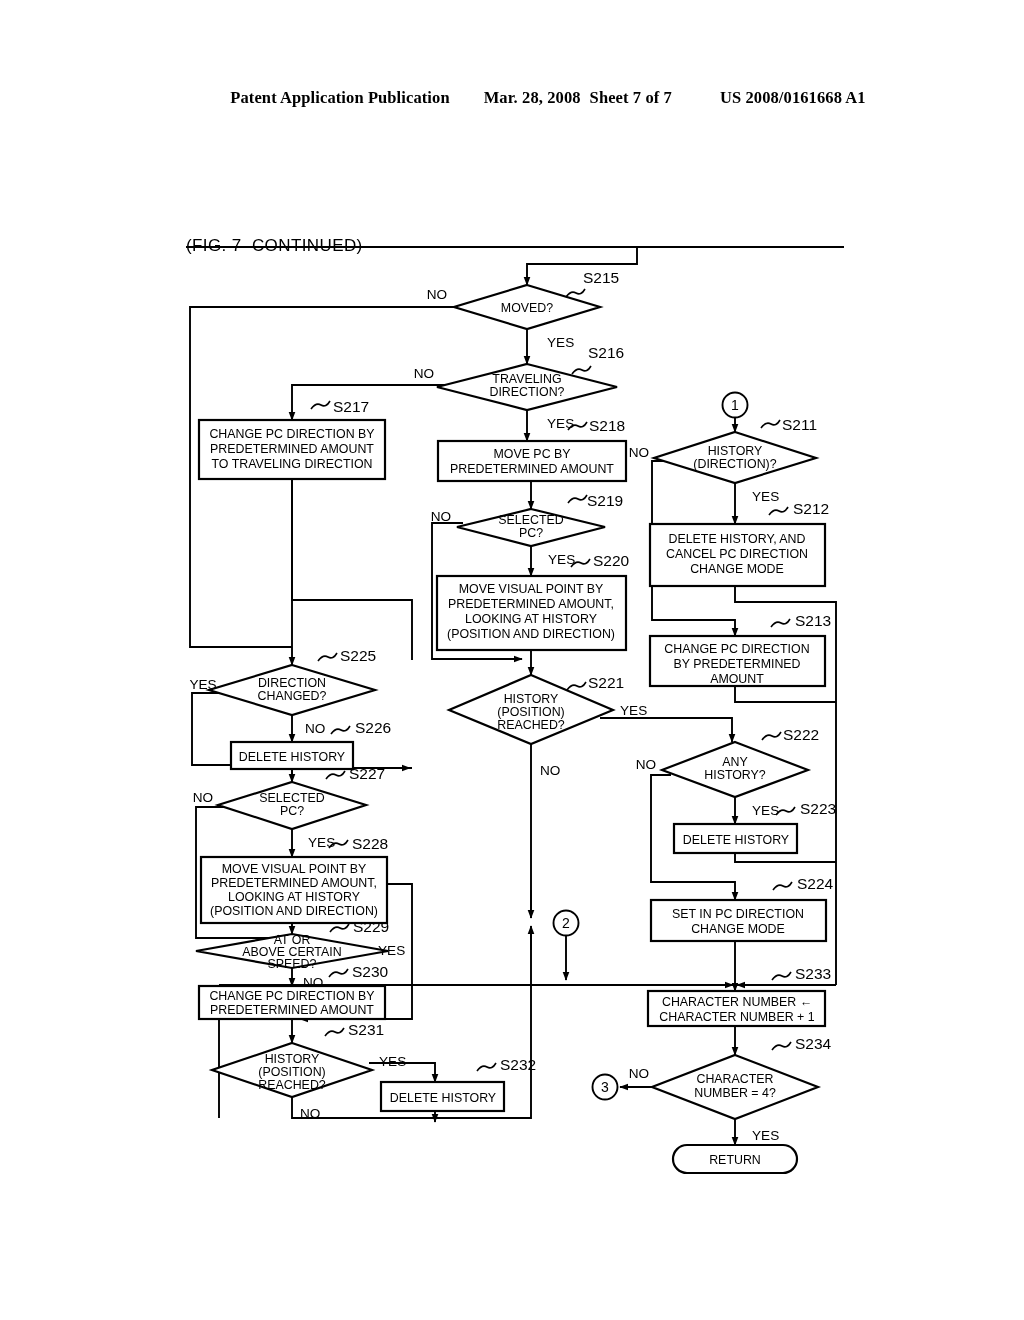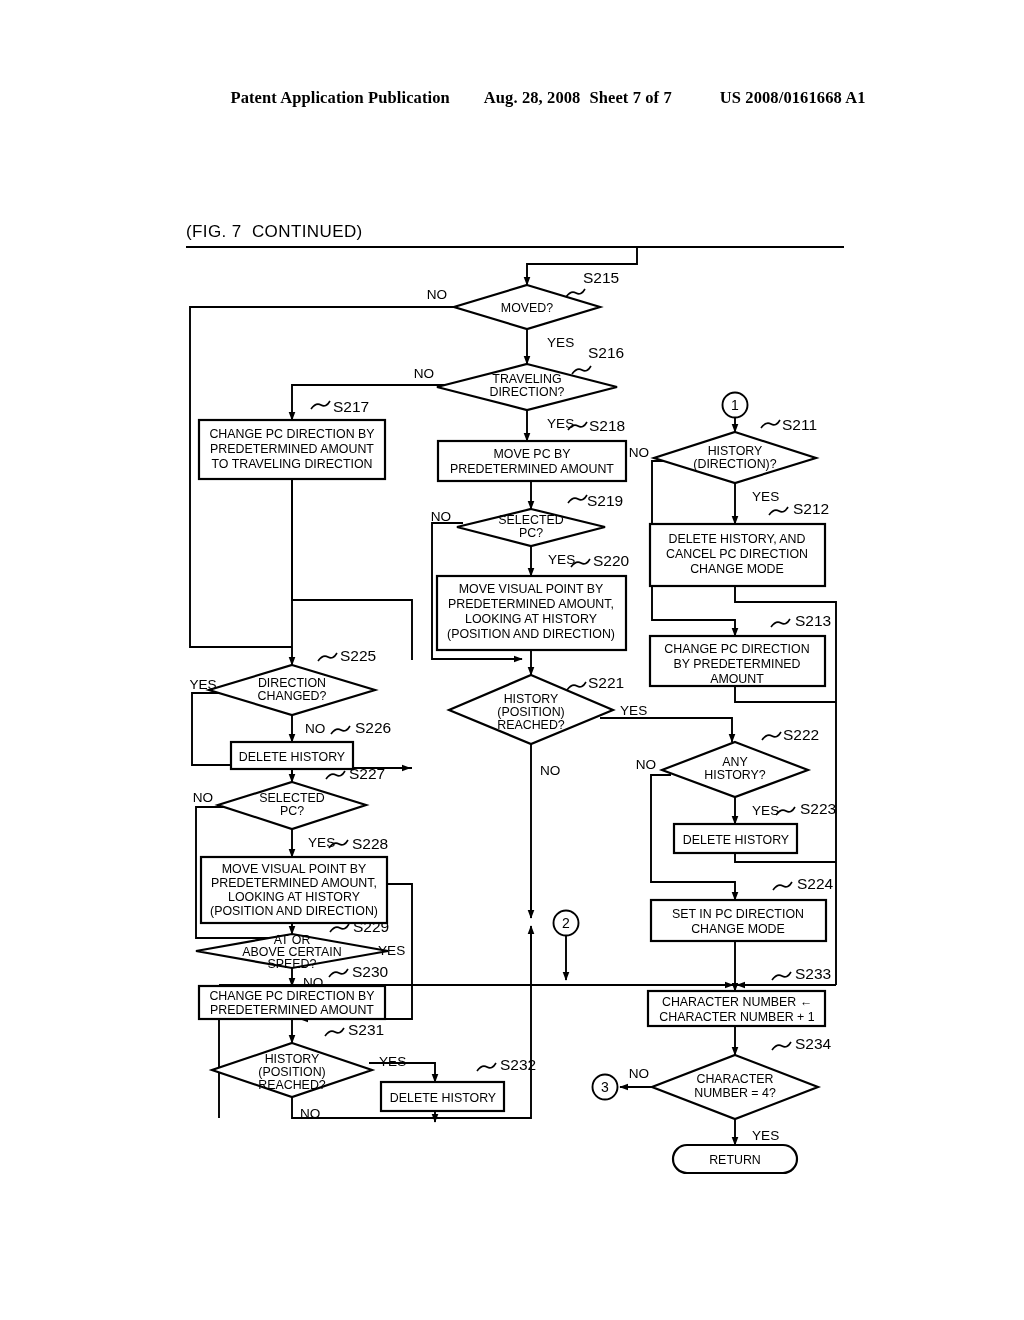--- a/index.html
+++ b/index.html
@@ -21,21 +21,21 @@
     white-space:pre;
     padding-left:36px;
   }
   .pub-header .seg{display:inline-block;}
   .gap-a{display:inline-block;width:34px;}
   .gap-b{display:inline-block;width:9px;}
   .gap-c{display:inline-block;width:48px;}
 
   
   .fig-label{
-    position:absolute;left:186px;top:222px;
+    position:absolute;left:186px;top:236px;
     font-size:17px;letter-spacing:0.4px;
     white-space:pre;
     text-align:right;
   }
 
   
   svg.flow{position:absolute;left:0;top:0;width:1024px;height:1320px;}
   svg.flow text{font-family:"Liberation Sans", sans-serif;fill:#000;}
   .t-node{font-size:12.4px;}
   .t-step{font-size:15.5px;}
@@ -48,21 +48,21 @@
   .sep{stroke:#000000;stroke-width:2.0;fill:none;}
 </style>
 </head>
 <body>
 
 <div class="page">
 
   <div class="pub-header">
     <span class="seg">Patent Application Publication</span>
     <span class="gap-a"></span>
-    <span class="seg">Aug. 28, 2008</span>
+    <span class="seg">Mar. 28, 2008</span>
     <span class="gap-b"></span>
     <span class="seg">Sheet 7 of 7</span>
     <span class="gap-c"></span>
     <span class="seg">US 2008/0161668 A1</span>
   </div>
 
   <div class="fig-label">(FIG. 7  CONTINUED)</div>
 
   <svg class="flow" viewBox="0 0 1024 1320">
     <defs>

